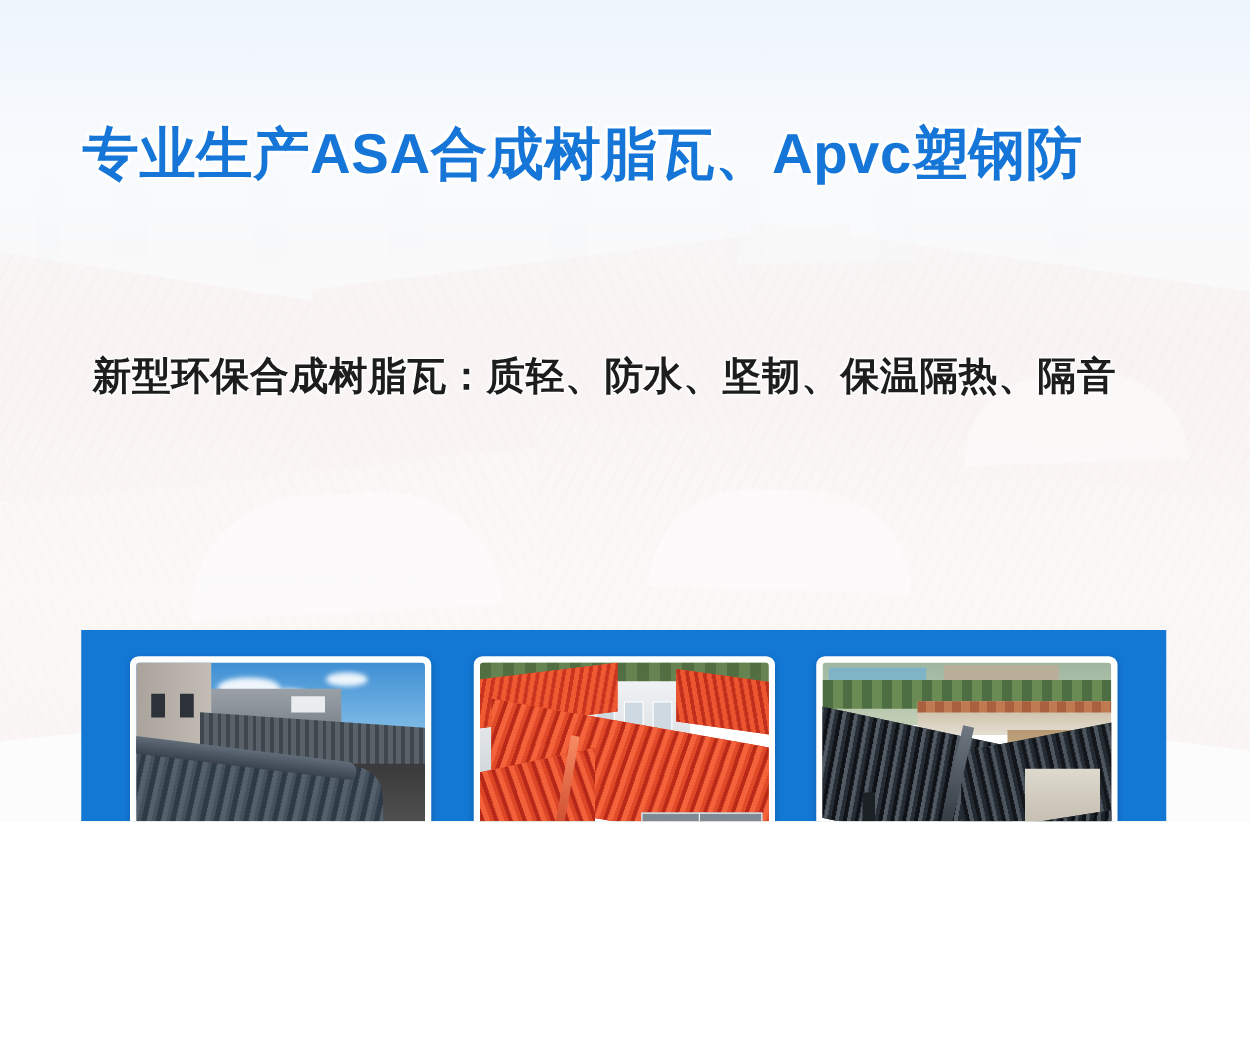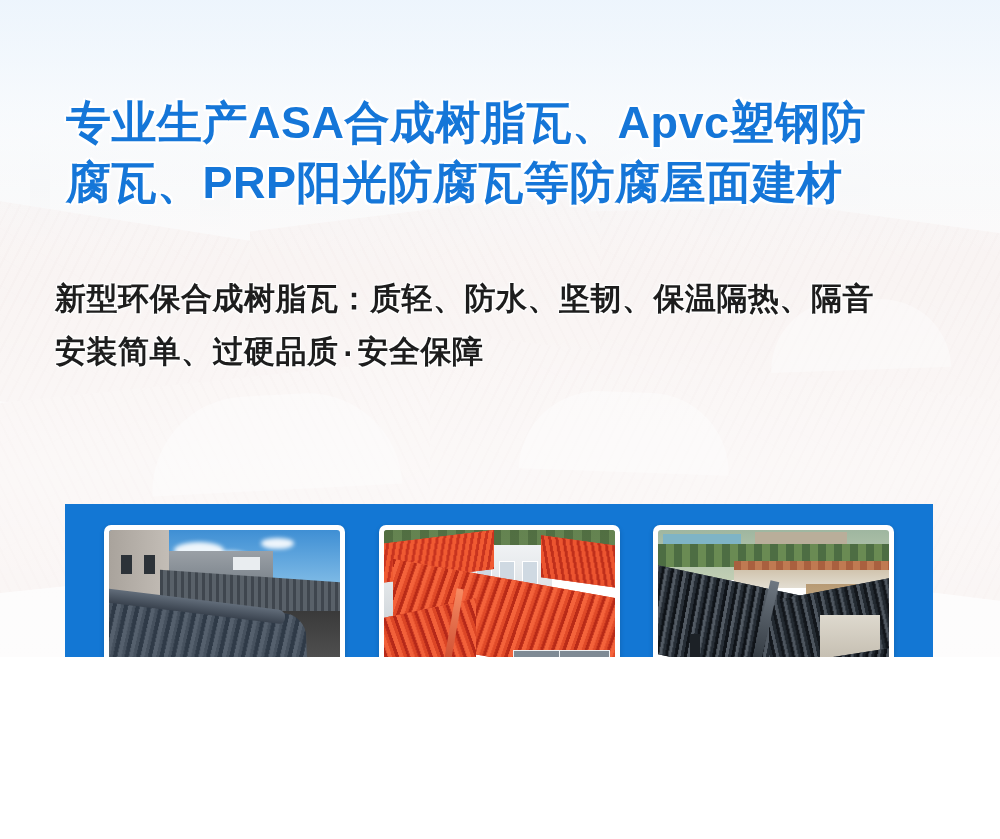--- a/index.html
+++ b/index.html
@@ -198,36 +198,35 @@
        2px -2px 0 rgba(255,255,255,.95),
       -2px  2px 0 rgba(255,255,255,.95),
        2px  2px 0 rgba(255,255,255,.95),
        0   0   10px rgba(255,255,255,.9);
   }
   .headline-line { display: block; }
 
   
   .subcopy {
     position: absolute;
-    left: 55px;
+    left: 74px;
     top: 274px;
     width: 900px;
     color: #1d1d1d;
     font-size: 31px;
     font-weight: bold;
     line-height: 53px;
     letter-spacing: 0.5px;
     white-space: nowrap;
     text-shadow:
       -1px -1px 0 rgba(255,255,255,.9),
        1px -1px 0 rgba(255,255,255,.9),
       -1px  1px 0 rgba(255,255,255,.9),
        1px  1px 0 rgba(255,255,255,.9),
        0 0 7px rgba(255,255,255,.85);
-    font-family: Liberation Mono, monospace;
   }
   .subcopy-line { display: block; }
 
   
   .gallery {
     position: absolute;
     left: 65px;
     top: 504px;
     width: 868px;
     height: 245px;
@@ -505,26 +504,24 @@
     <div class="gable g3"></div>
     <div class="gable g4"></div>
     <div class="gable g5"></div>
   </div>
 
   <div class="bg-veil"></div>
   <div class="bg-tint"></div>
 
   <div class="headline">
     <span class="headline-line">专业生产ASA合成树脂瓦、Apvc塑钢防</span>
-    <span class="headline-line">腐瓦、PRP阳光防腐瓦等防腐屋面建材</span>
   </div>
 
   <div class="subcopy">
     <span class="subcopy-line">新型环保合成树脂瓦：质轻、防水、坚韧、保温隔热、隔音</span>
-    <span class="subcopy-line">安装简单、过硬品质·安全保障</span>
   </div>
 
   <div class="gallery">
 
     <div class="photo-frame">
       <div class="photo p1">
         <div class="ph-sky"></div>
         <div class="ph-cloud c1"></div>
         <div class="ph-cloud c2"></div>
         <div class="ph-cloud c3"></div>

